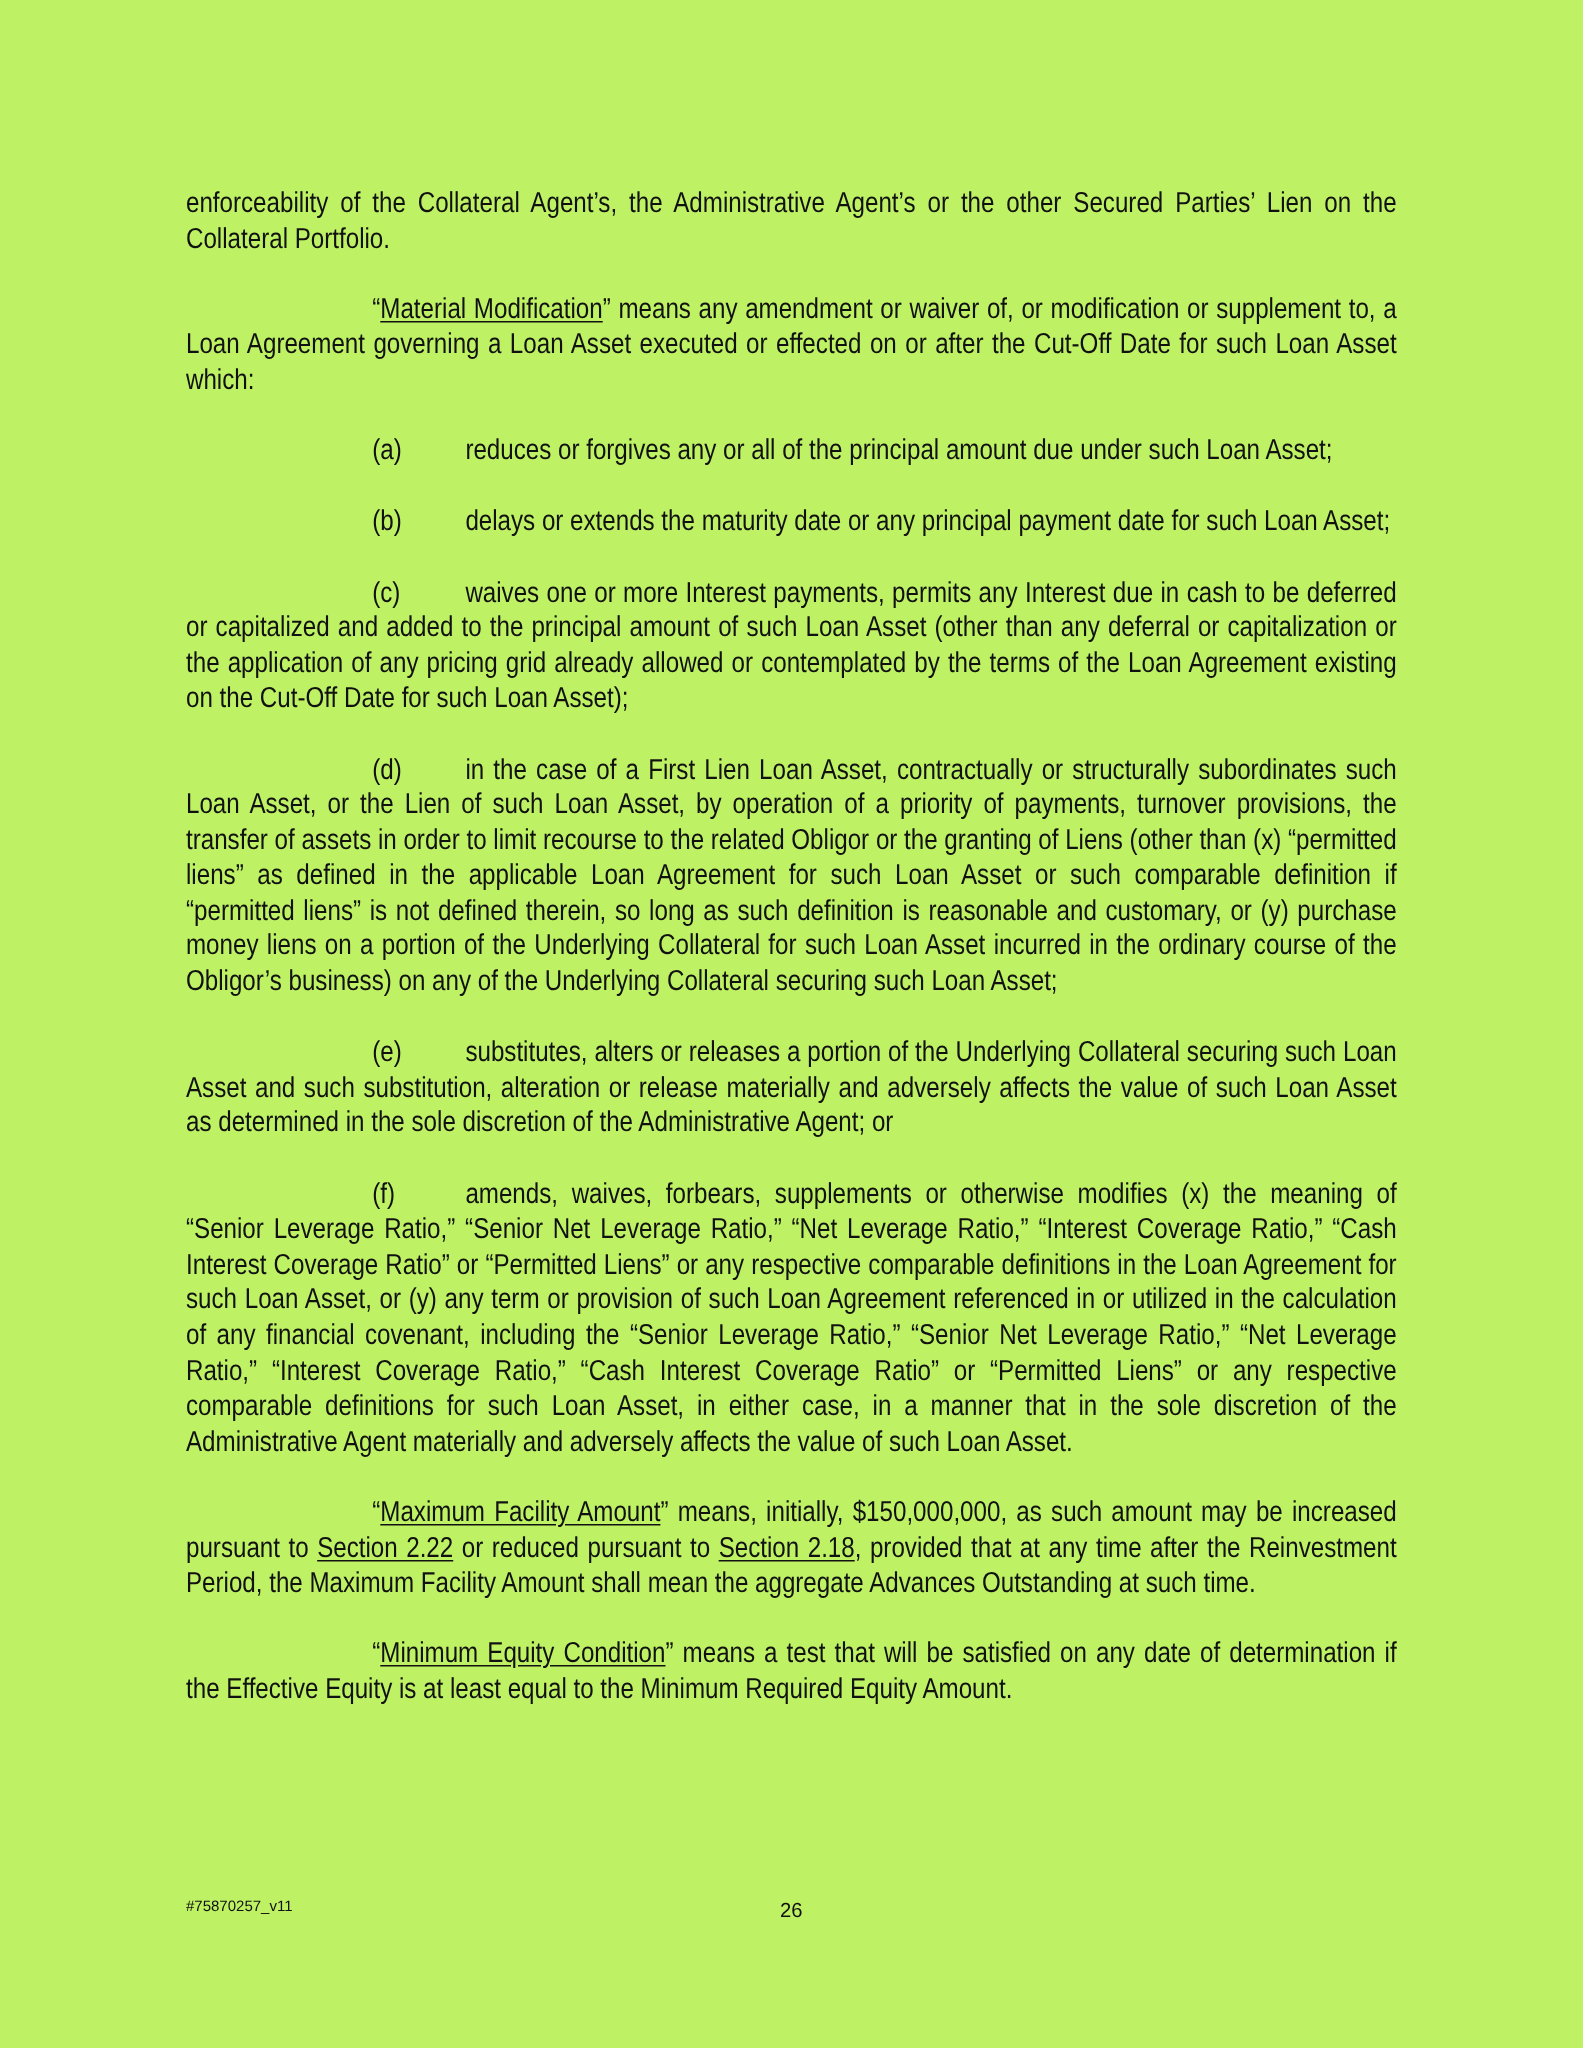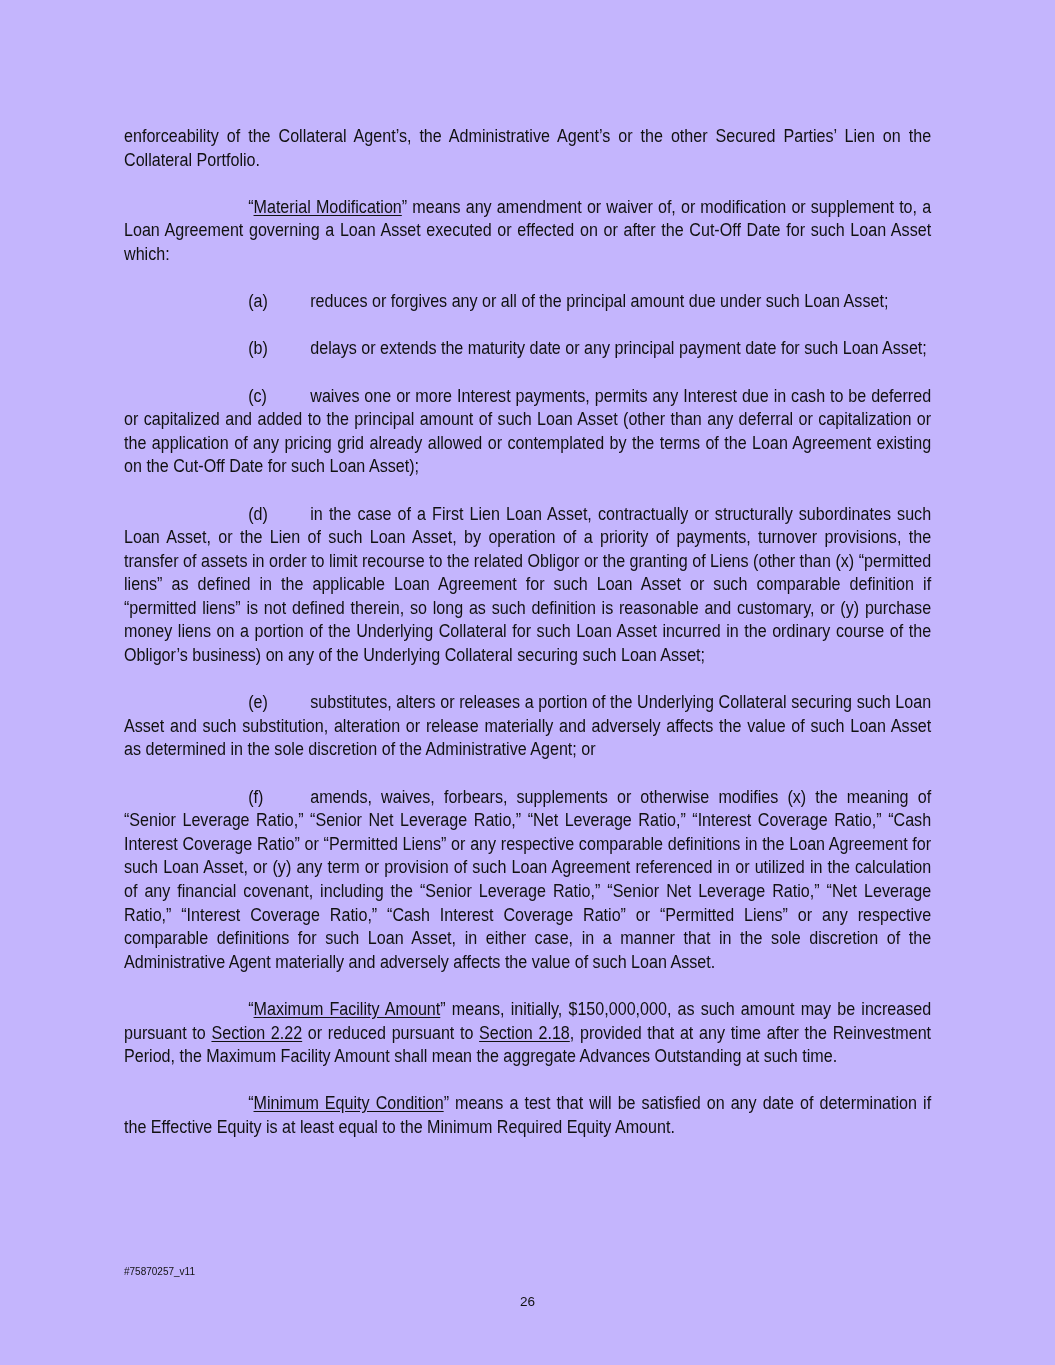--- a/index.html
+++ b/index.html
@@ -1,17 +1,17 @@
 <!DOCTYPE html>
 <html><head>
 <meta charset="utf-8">
 <style>
   html, body { margin: 0; padding: 0; background: #ffffff; }
   body { width: 1055px; height: 1365px; position: relative; overflow: hidden; }
-  .page { position: absolute; left: 0; top: 0; width: 1055px; height: 1365px; background: #c4b5fd; }
+  .page { position: absolute; left: 0; top: 0; width: 1055px; height: 1365px; background: #bef264; }
   .body-wrap {
     position: absolute; left: 124px; top: 124px;
     width: 807px;
   }
   .scaler {
     width: 962px; 
     transform: scaleX(0.839);
     transform-origin: 0 0;
     font-family: "Liberation Sans", sans-serif;
     font-size: 19.2px;
@@ -21,21 +21,21 @@
   p { margin: 0 0 23.6px 0; text-align: justify; text-align-last: auto; }
   .indent { text-indent: 148px; }
   .label { display: inline-block; width: 74px; text-indent: 0; }
   u { text-decoration: underline; text-underline-offset: 2px; }
   .footer-id {
     position: absolute; left: 124px; top: 1266px;
     font-family: "Liberation Sans", sans-serif; font-size: 10px; color: #111;
   }
   .footer-page {
     position: absolute; left: 520px; top: 1266px;
-    font-family: "Liberation Sans", sans-serif; font-size: 13.5px; color: #111; margin-top: 28px;
+    font-family: "Liberation Sans", sans-serif; font-size: 13.5px; color: #111;
   }
 </style>
 </head>
 <body>
 
 <div class="page">
   <div class="body-wrap">
     <div class="scaler">
 
       <p>enforceability of the Collateral Agent’s, the Administrative Agent’s or the other Secured Parties’ Lien on the Collateral Portfolio.</p>

